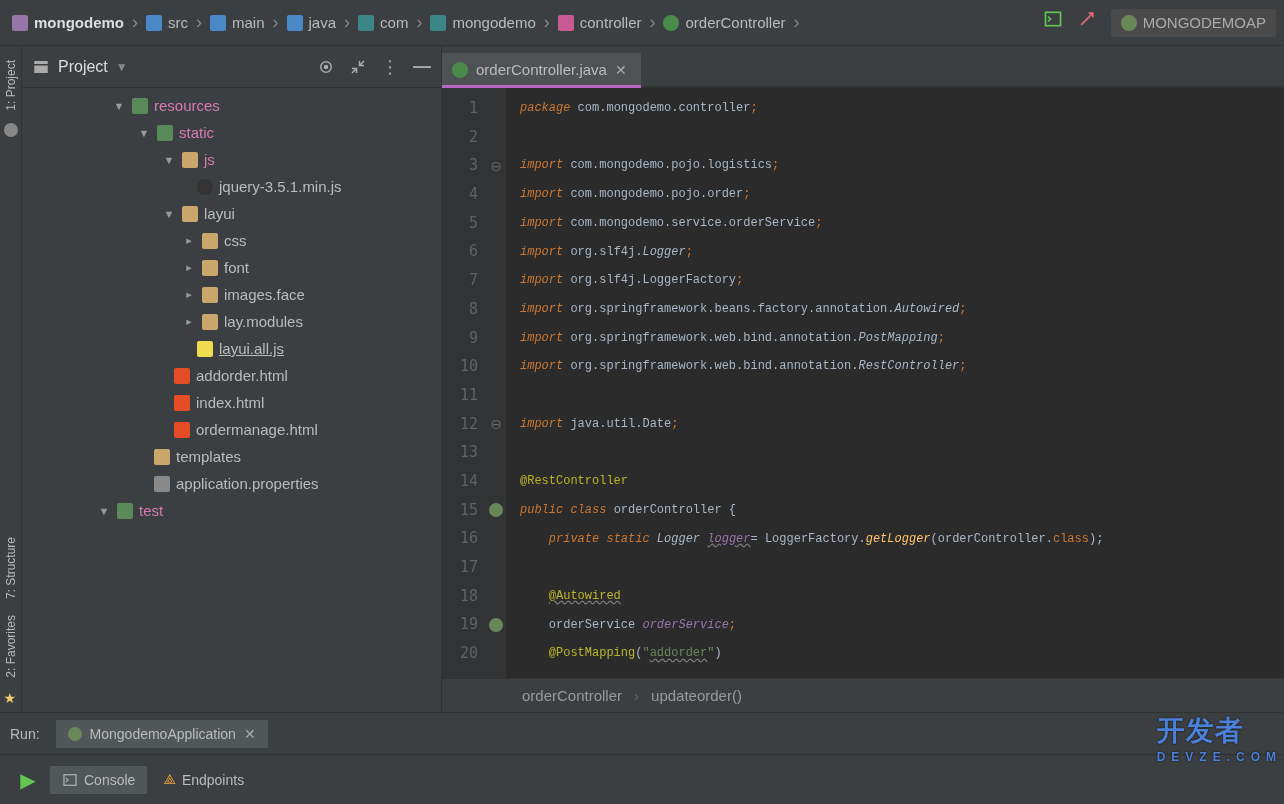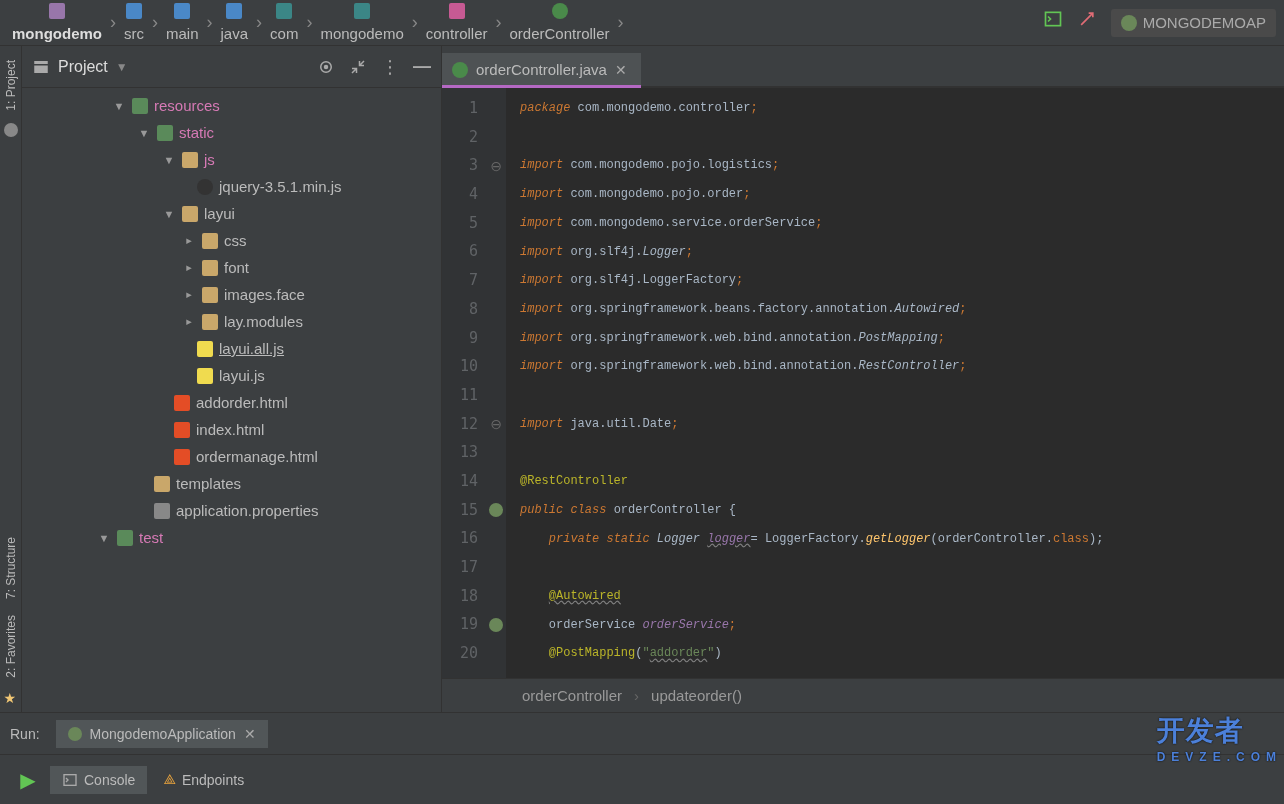--- a/index.html
+++ b/index.html
@@ -20,21 +20,21 @@
     border-bottom: 1px solid #323232;
     display: flex;
     align-items: center;
     padding: 0 8px;
     font-size: 15px;
     color: #bbb;
     justify-content: space-between;
   }
   .breadcrumb-left { display:flex; align-items:center; overflow:hidden; white-space:nowrap;}
   .breadcrumb-right { display:flex; gap:14px; padding-right:0;}
-  .bc-item { display:flex; align-items:center; gap:6px; padding:0 4px;flex-direction:column;}
+  .bc-item { display:flex; align-items:center; gap:6px; padding:0 4px;}
   .bc-sep { color:#888; margin:0 4px; font-size:18px;}
   .bc-icon { width:16px; height:16px; display:inline-block;}
   .folder-i { background:#9876AA; border-radius:2px;}
   .folder-blue { background:#4a88c7; border-radius:2px;}
   .folder-cyan { background:#3b8686; border-radius:2px;}
   .folder-pink { background:#c75a93; border-radius:2px;}
   .class-i { background:#4a8a4a; border-radius:50%;}
   .bold { font-weight:bold; color:#ddd;}
   .toolbar-icon { width:20px; height:20px; cursor:pointer;}
   .run-config { background:#4a4a4a; border-radius:3px; padding:4px 10px; color:#aaa; display:flex; align-items:center; gap:6px; height:28px;}
@@ -241,24 +241,20 @@
         </div>
       <div class="tree-item" style="padding-left:160px;">
           <span class="arrow">▸</span>
           <span class="tree-icon i-folder"></span>
           <span>lay.modules</span>
         </div>
       <div class="tree-item" style="padding-left:175px;text-decoration:underline;">
           <span class="tree-icon i-js"></span>
           <span>layui.all.js</span>
         </div>
-      <div class="tree-item" style="padding-left:175px;">
-          <span class="tree-icon i-js"></span>
-          <span>layui.js</span>
-        </div>
       <div class="tree-item" style="padding-left:152px;text-align:right;">
           <span class="tree-icon i-html"></span>
           <span>addorder.html</span>
         </div>
       <div class="tree-item" style="padding-left:152px;">
           <span class="tree-icon i-html"></span>
           <span>index.html</span>
         </div>
       <div class="tree-item" style="padding-left:152px;">
           <span class="tree-icon i-html"></span>

